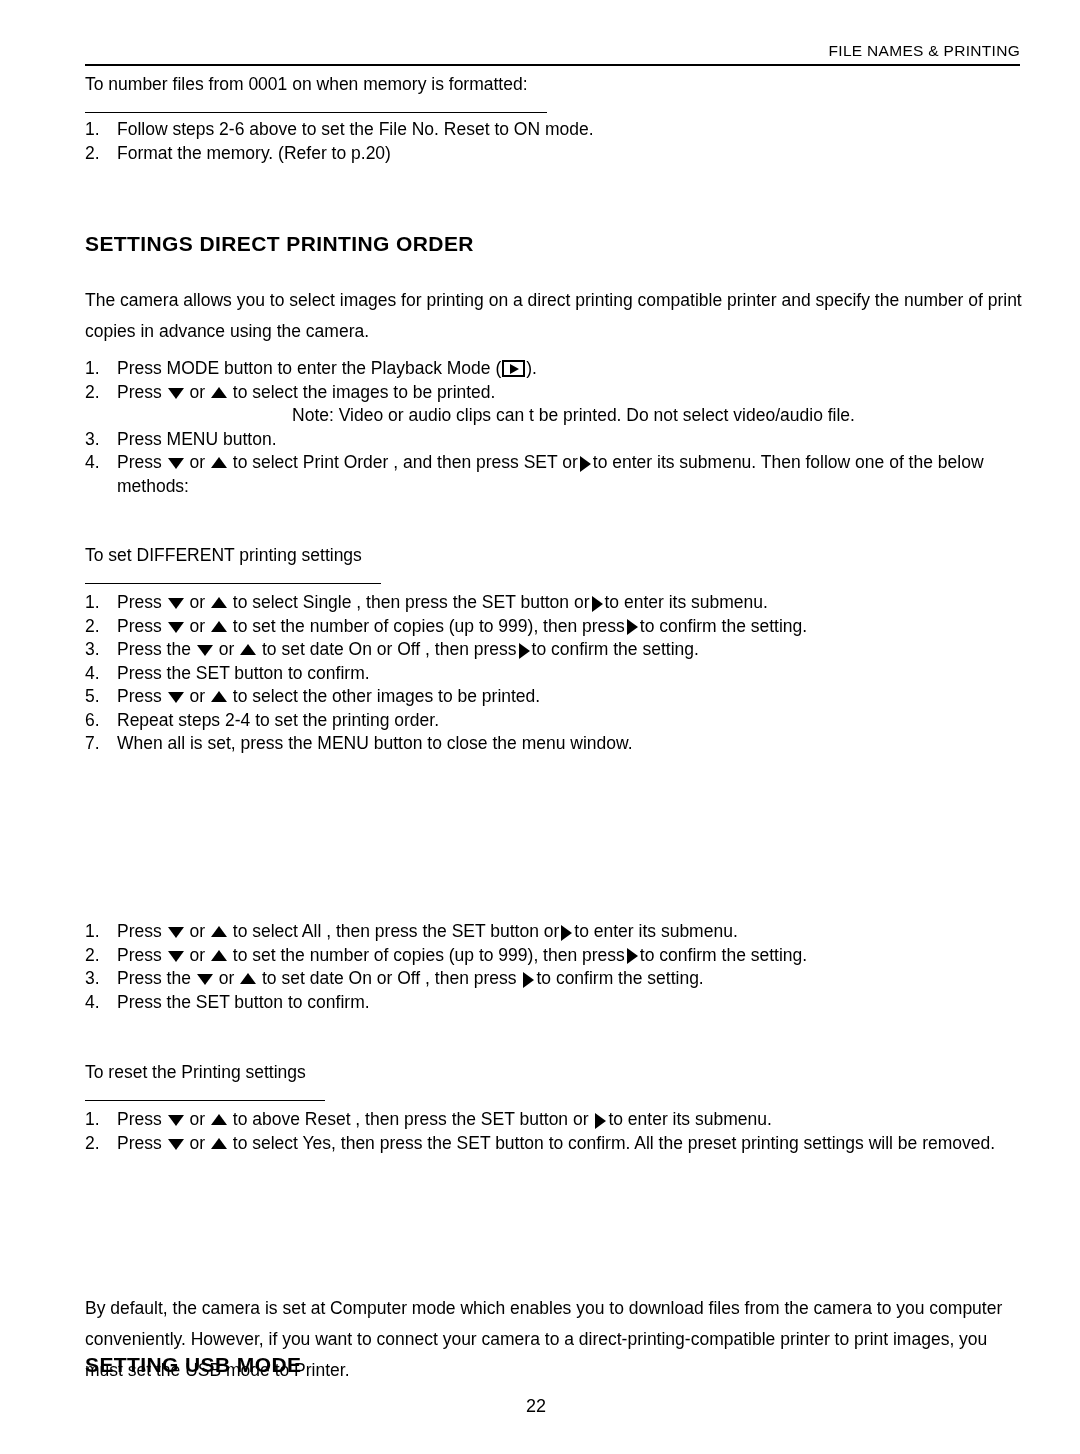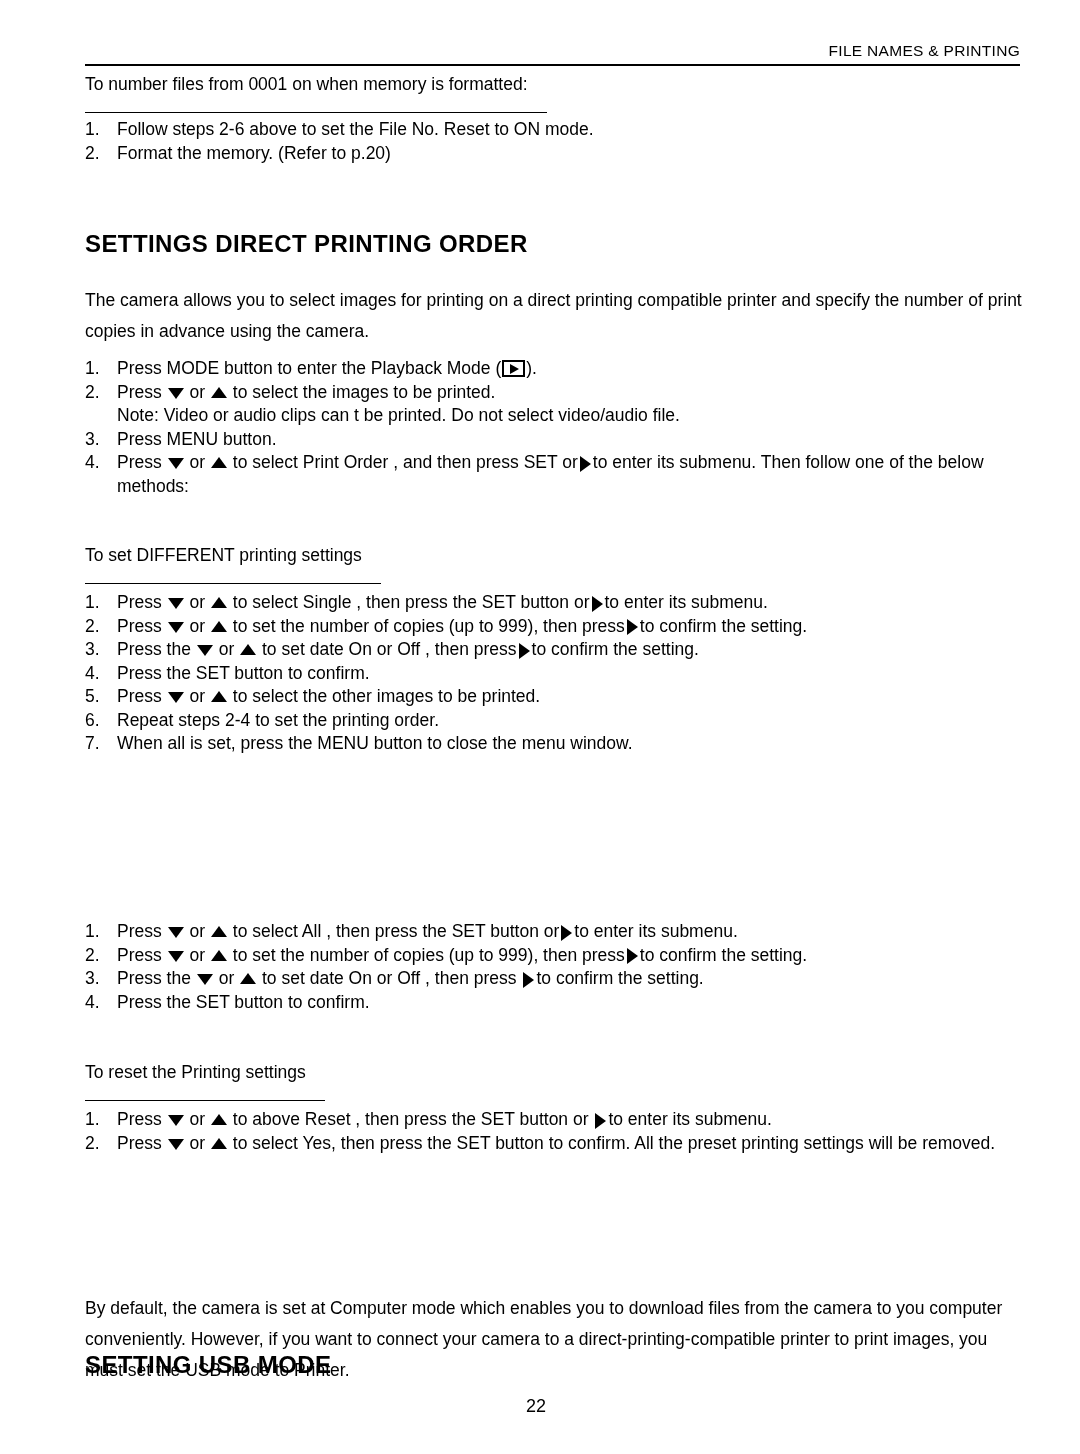--- a/index.html
+++ b/index.html
@@ -57,21 +57,21 @@
     font-size: 17.5px;
     line-height: 25px;
     white-space: pre;
   }
   .subhead span.u {
     border-bottom: 1.6px solid #000;
     padding-bottom: 18px;
   }
   h1.sec {
     margin: 0;
-    font-size: 24px;
+    font-size: 21px;
     font-weight: bold;
     letter-spacing: 0.4px;
     line-height: 28px;
   }
 
   
   ol.nlist {
     margin: 0;
     padding: 0;
     list-style: none;
@@ -179,21 +179,21 @@
   <div class="block para" style="top:285px;">The camera allows you to select images for printing on a direct printing compatible printer and specify the number of print copies in advance using the camera.</div>
 
   <div class="block" style="top:357px;">
     <ol class="nlist">
       <li>
         <span class="num">1.</span><span>Press MODE button to enter the Playback Mode (</span><span class="playback-icon"></span><span>).</span>
       </li>
       <li>
         <span class="num">2.</span><span>Press</span> <span class="tri-down"></span> <span>or</span> <span class="tri-up"></span> <span>to select the images to be printed.</span>
       </li>
-      <li class="noteline" style="list-style:none;">Note: Video or audio clips can t be printed. Do not select video/audio file.</li>
+      <li class="noteline" style="list-style:none;text-align:center;">Note: Video or audio clips can t be printed. Do not select video/audio file.</li>
       <li>
         <span class="num">3.</span><span>Press MENU button.</span>
       </li>
       <li>
         <span class="num">4.</span><span>Press</span> <span class="tri-down"></span> <span>or</span> <span class="tri-up"></span> <span>to select Print Order , and then press SET or</span><span class="tri-right"></span><span>to enter its submenu. Then follow one of the below methods:</span>
       </li>
     </ol>
   </div>
 
   <div class="block subhead" style="top:543px;"><span class="u">To set DIFFERENT printing settings</span><span class="u">    </span></div>

